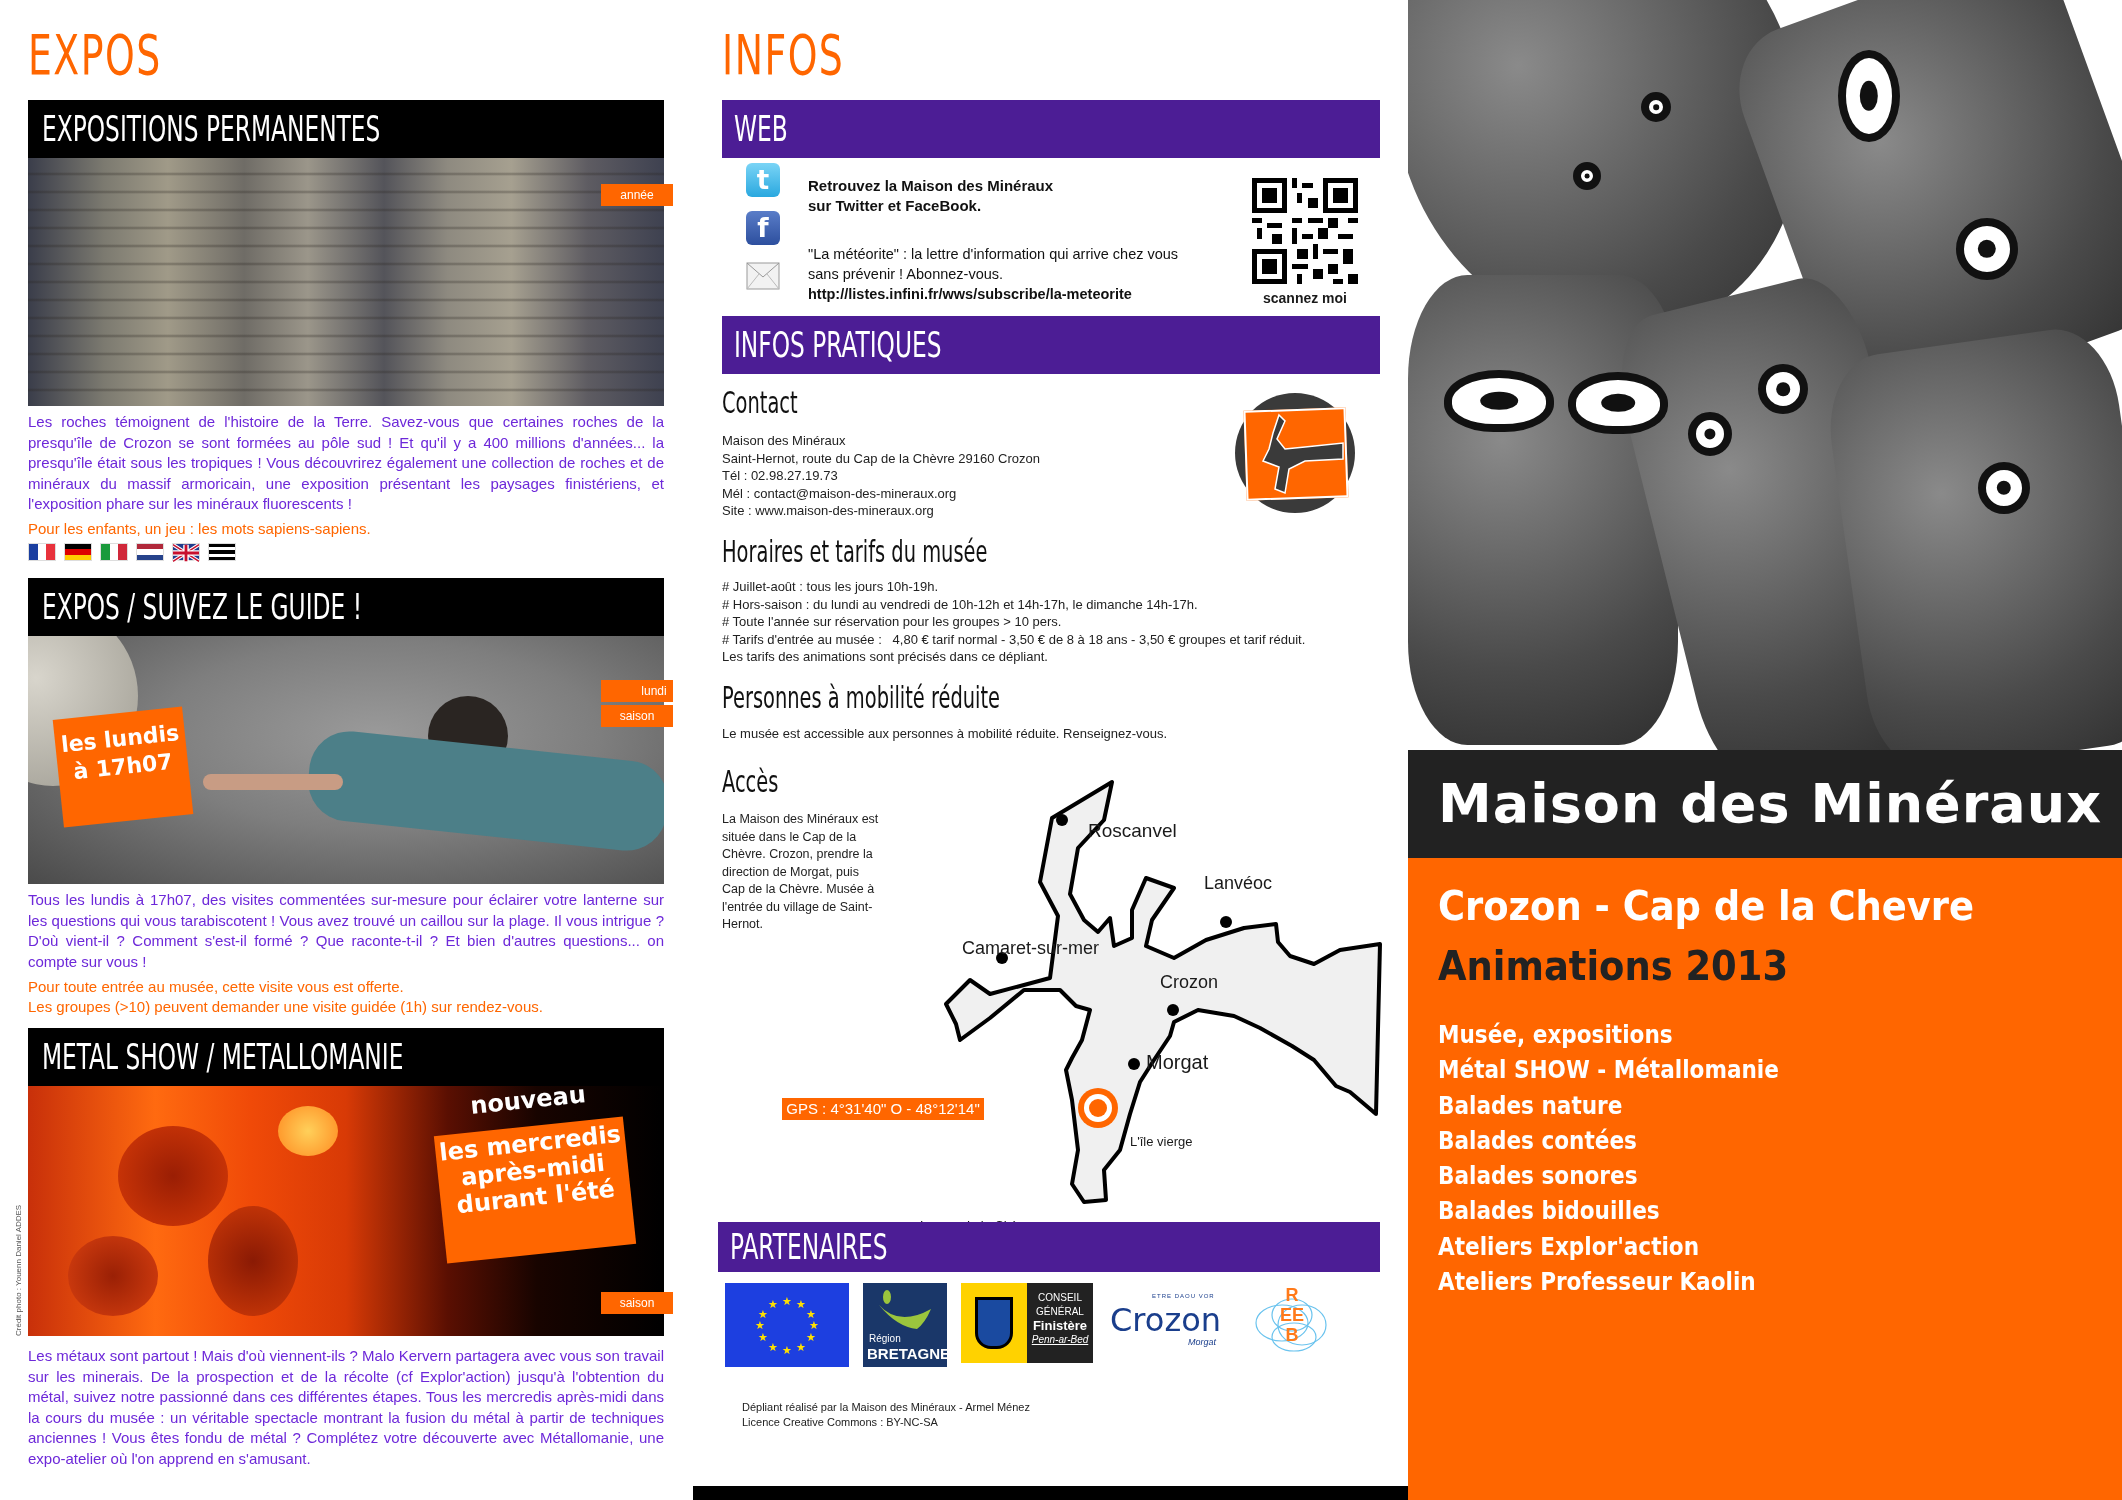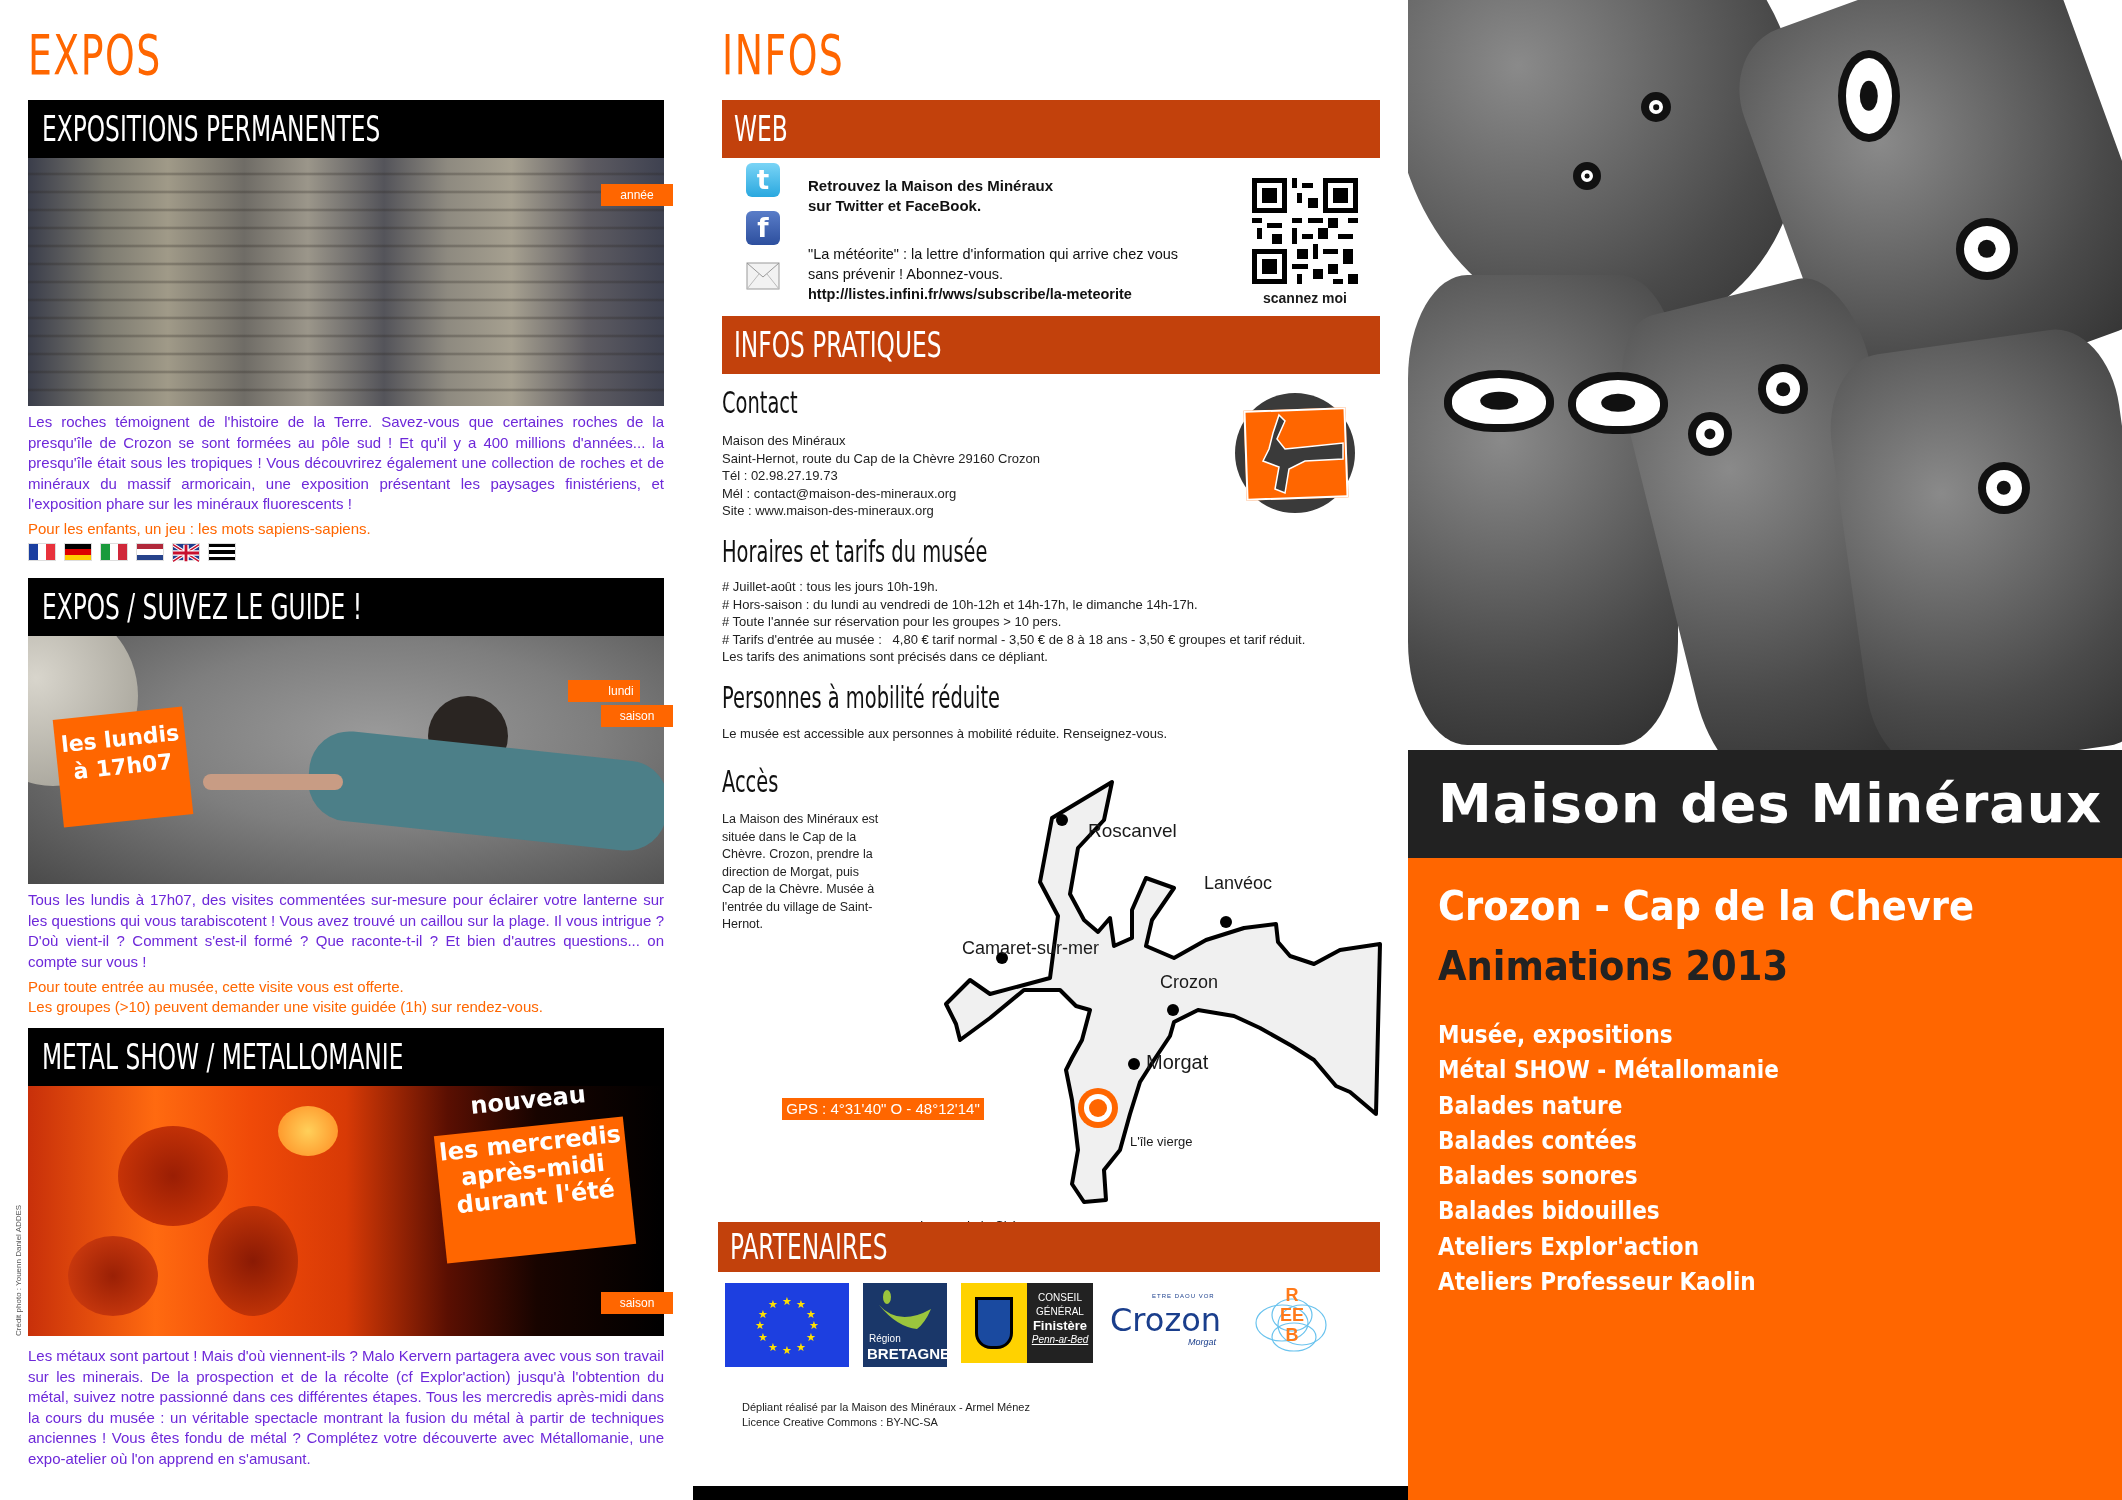--- a/index.html
+++ b/index.html
@@ -18,21 +18,21 @@
   .orange-text { position: absolute; left: 28px; color: #ff6600; font-size: 15px; line-height: 20px; }
   .flags { position: absolute; left: 28px; top: 543px; display: flex; gap: 8px; }
   .flag { width: 28px; height: 18px; display: flex; border: 1px solid #ddd; }
   .flag.h { flex-direction: column; }
   .flag > div { flex: 1; }
 
   .promo { position: absolute; background: #ff6600; color: #fff; font-weight: bold; text-align: center; font-family: "DejaVu Sans", sans-serif; }
 
   
   #mid { left: 700px; width: 708px; }
-  .mid-bar { position: absolute; background: #c2410c; color: #fff; left: 22px; width: 658px; height: 58px; }
+  .mid-bar { position: absolute; background: #4c1d95; color: #fff; left: 22px; width: 658px; height: 58px; }
   .mid-bar span { position: absolute; left: 12px; top: 8px; font-size: 36px; font-family: "DejaVu Sans Condensed", "DejaVu Sans", sans-serif; font-weight: 300; transform: scaleX(0.72); transform-origin: left center; white-space: nowrap; }
   .sub-title { position: absolute; left: 22px; font-size: 30px; font-family: "DejaVu Sans Condensed", "DejaVu Sans", sans-serif; font-weight: 300; transform: scaleX(0.72); transform-origin: left center; white-space: nowrap; color: #111; }
   .small { position: absolute; left: 22px; font-size: 13px; line-height: 17.5px; color: #222; }
   .web-text { position: absolute; left: 108px; font-size: 15px; line-height: 20px; color: #111; }
   .social-icon { position: absolute; left: 46px; width: 34px; height: 34px; border-radius: 6px; color: #fff; font-weight: bold; text-align: center; line-height: 34px; font-size: 26px; }
 
   
   #right { left: 1408px; width: 714px; }
   .rock-area { position: absolute; left: 0; top: 0; width: 714px; height: 750px; background: #fff; overflow: hidden; }
   .rock { position: absolute; background: radial-gradient(circle at 35% 35%, #8a8a8a, #4a4a4a 65%, #2e2e2e); }
@@ -99,21 +99,21 @@
 
   <div class="black-bar" style="top:578px;">
     <span>EXPOS / SUIVEZ LE GUIDE !</span>
   </div>
   <div class="photo" style="top:636px; height:248px; background: radial-gradient(ellipse at 55% 40%, #9a9a9a 0%, #7e7e7e 45%, #4a4a4a 100%);">
     <div style="position:absolute; left:-60px; top:-30px; width:170px; height:180px; border-radius:50%; background: radial-gradient(circle at 40% 40%, #d8d5cc, #9d9a90);"></div>
     <div style="position:absolute; left:400px; top:60px; width:80px; height:80px; border-radius:50%; background:#2a2522;"></div>
     <div style="position:absolute; left:280px; top:110px; width:360px; height:90px; border-radius:40px; background:#4c7f88; transform: rotate(6deg);"></div>
     <div style="position:absolute; left:175px; top:138px; width:140px; height:16px; border-radius:8px; background:#c89c84;"></div>
   </div>
-  <div class="tag" style="left:568px; top:680px;padding-left:34px;">lundi</div>
+  <div class="tag" style="left:601px; top:680px;padding-left:34px;">lundi</div>
   <div class="tag" style="left:601px; top:705px;">saison</div>
   <div class="promo" style="left:58px; top:713px; width:130px; height:108px; transform: rotate(-6deg); font-size:22px; line-height:28px; padding-top:12px;">les lundis à 17h07</div>
   <p class="body-text" style="top:890px;">Tous les lundis à 17h07, des visites commentées sur-mesure pour éclairer votre lanterne sur les questions qui vous tarabiscotent ! Vous avez trouvé un caillou sur la plage. Il vous intrigue ? D'où vient-il ? Comment s'est-il formé ? Que raconte-t-il ? Et bien d'autres questions... on compte sur vous !</p>
   <div class="orange-text" style="top:977px;">Pour toute entrée au musée, cette visite vous est offerte.</div>
   <div class="orange-text" style="top:997px;">Les groupes (&gt;10) peuvent demander une visite guidée (1h) sur rendez-vous.</div>
 
   <div class="black-bar" style="top:1028px;">
     <span>METAL SHOW / METALLOMANIE</span>
   </div>
   <div class="photo" style="top:1086px; height:250px; background: linear-gradient(90deg, #c8300a 0%, #ff6a10 20%, #f04a08 35%, #d83a06 50%, #5a0f02 66%, #180400 80%, #000 100%);">

